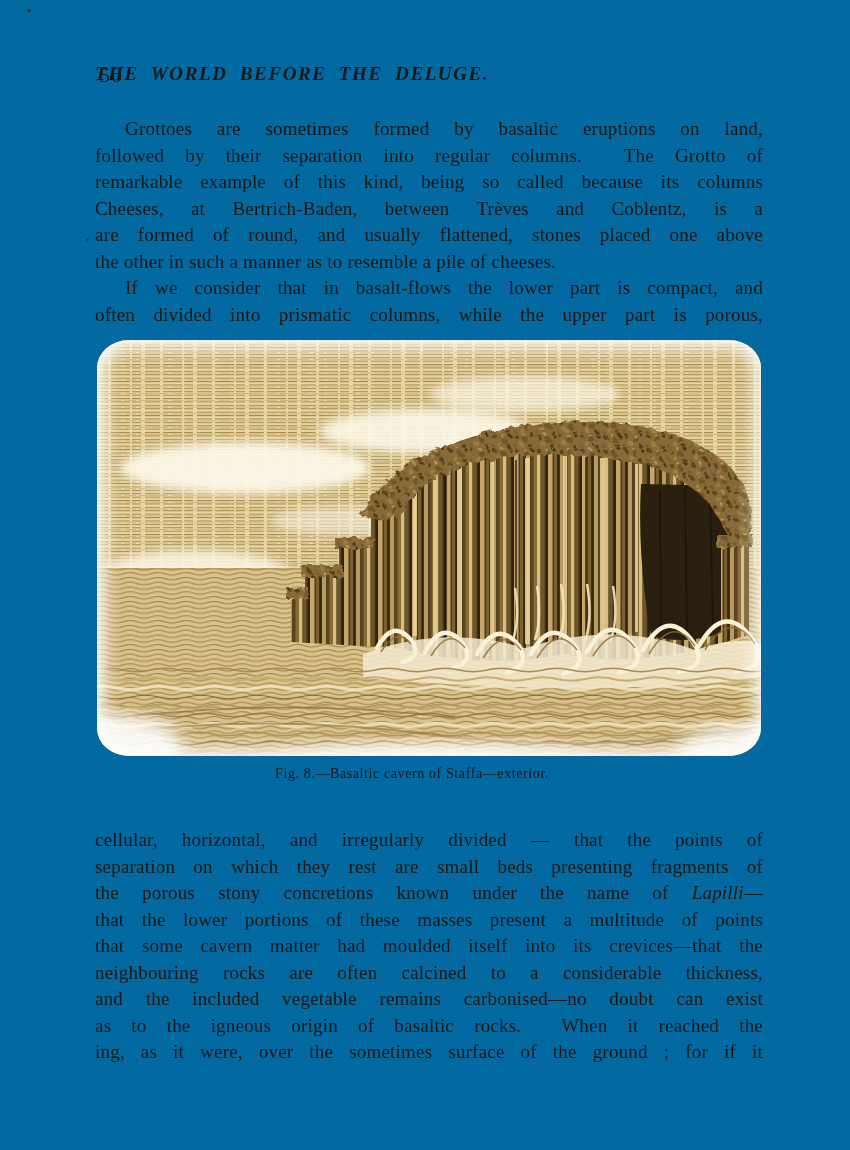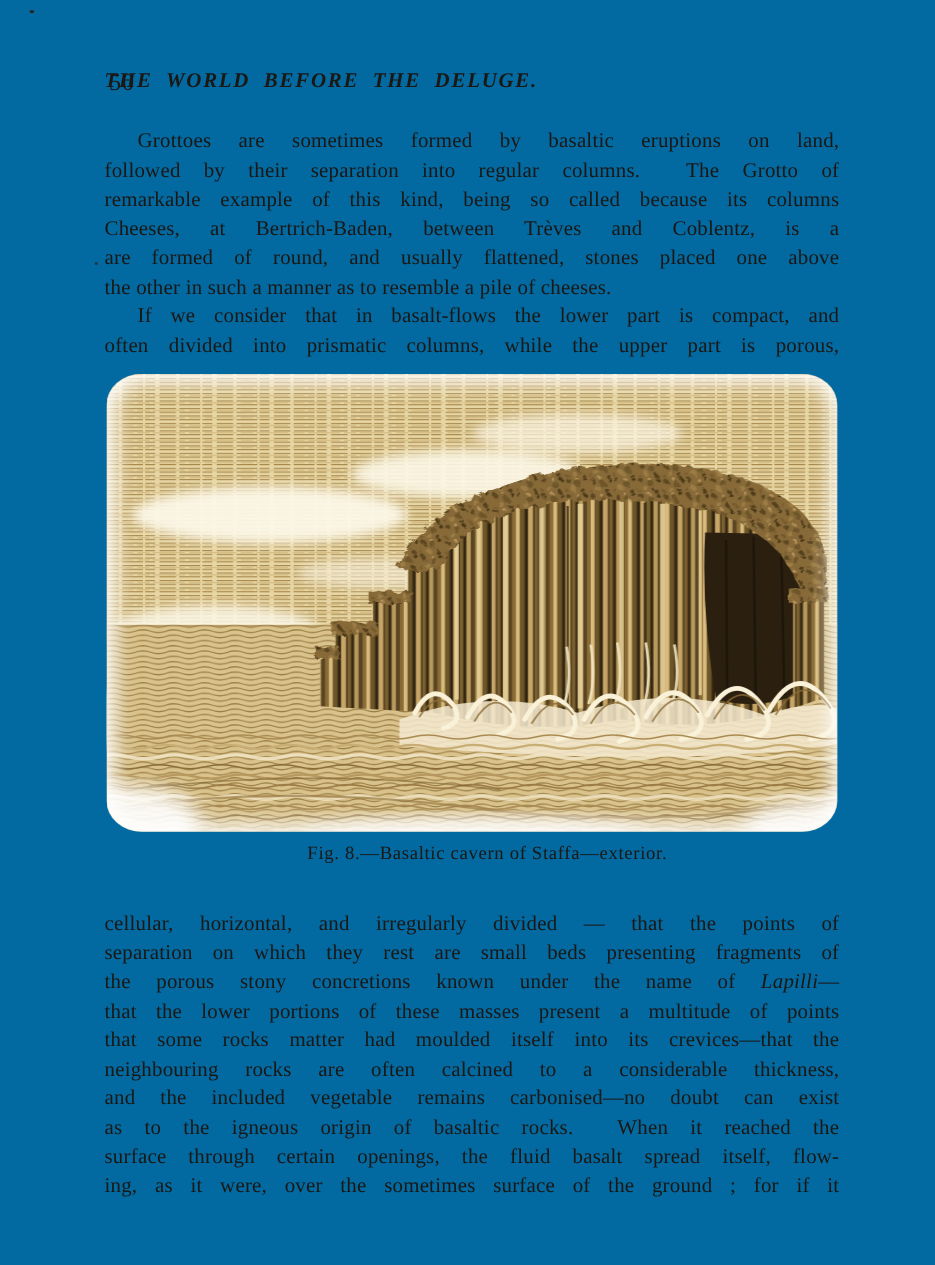--- a/index.html
+++ b/index.html
@@ -21,22 +21,22 @@
   .line{
     height:26.5px;line-height:26.5px;text-align:justify;text-align-last:justify;
     letter-spacing:0.2px;white-space:normal;overflow:visible;
   }
   .line.indent{text-indent:30px;}
   .line.no-just{text-align-last:left;}
   .it{font-style:italic;}
   
   .figure-wrap{position:absolute;left:95px;top:336px;width:670px;height:424px;}
   .figure-caption{
-    position:absolute;left:109px;top:766px;width:668px;text-align:center;
-    font-size:17px;letter-spacing:0.6px;
+    position:absolute;left:78px;top:766px;width:668px;text-align:center;
+    font-size:14px;letter-spacing:0.6px;
   }
   .ink-speck{position:absolute;background:#2a241c;border-radius:50%;}
   .speck-a{left:27px;top:9px;width:4px;height:3px;}
   .speck-b{left:86px;top:238px;width:3px;height:3px;opacity:.65;}
 </style>
 </head>
 <body>
 
 <div class="book-page">
 
@@ -226,22 +226,21 @@
   </div>
 
   <div class="figure-caption">Fig. 8.—Basaltic cavern of Staffa—exterior.</div>
 
   <div class="text-block" id="block-bottom">
     <div>
         <div class="line"><span>cellular, horizontal, and irregularly divided — that the points of</span></div>
         <div class="line"><span>separation on which they rest are small beds presenting fragments of</span></div>
         <div class="line"><span>the porous stony concretions known under the name of </span><span class="it">Lapilli</span><span>—</span></div>
         <div class="line"><span>that the lower portions of these masses present a multitude of points</span></div>
-        <div class="line"><span>that some rocks matter had moulded itself into its crevices—that the</span></div>
+        <div class="line"><span>that some cavern matter had moulded itself into its crevices—that the</span></div>
         <div class="line"><span>neighbouring rocks are often calcined to a considerable thickness,</span></div>
         <div class="line"><span>and the included vegetable remains carbonised—no doubt can exist</span></div>
         <div class="line"><span>as to the igneous origin of basaltic rocks.&nbsp; When it reached the</span></div>
-        <div class="line"><span>surface through certain openings, the fluid basalt spread itself, flow-</span></div>
         <div class="line"><span>ing, as it were, over the sometimes surface of the ground ; for if it</span></div>
       </div>
   </div>
 
 </div>
 
 </body></html>

